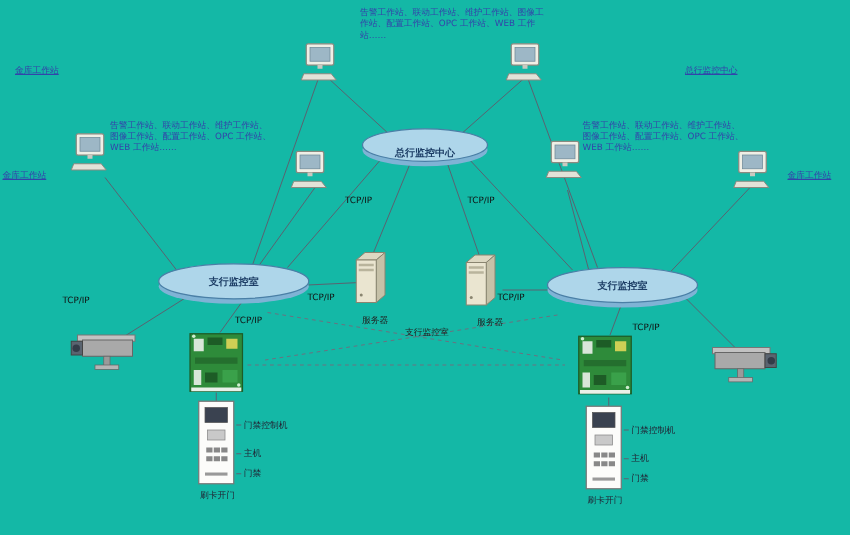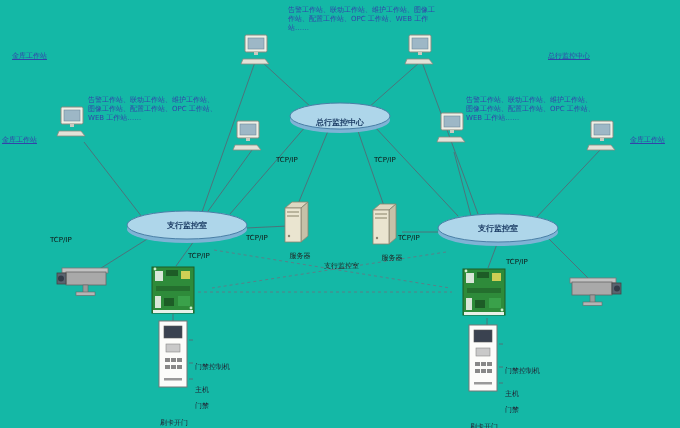--- a/index.html
+++ b/index.html
@@ -7,21 +7,21 @@
     position:relative;width:680px;height:428px;background:#14b8a6;
     font-family:"DejaVu Sans","Liberation Sans",sans-serif;overflow:hidden;
   }
   #wires{position:absolute;left:0;top:0;z-index:0;}
   .node{position:absolute;z-index:2;}
   .lbl{position:absolute;z-index:3;font-size:7px;line-height:1.3;color:#222;}
   .lbl.blue{color:#3344aa;text-decoration:underline;}
   .lbl.net{font-size:8px;color:#1d3e66;text-align:center;font-weight:bold;}
   .lbl.tcp{font-size:7px;color:#111;letter-spacing:0;}
   .lbl.anno{width:150px;font-size:7px;color:#3344aa;}
-  .lbl.dev{font-size:7px;color:#223;margin-top:27px;}
+  .lbl.dev{font-size:7px;color:#223;}
   .lbl.center{text-align:center;}
   .mirror{transform:scaleX(-1);}
 </style>
 </head>
 <body>
 
 <div id="canvas">
 
   <svg id="wires" width="680" height="428" viewBox="0 0 680 428">
     <g stroke="#5a6270" stroke-width="0.8" fill="none">

